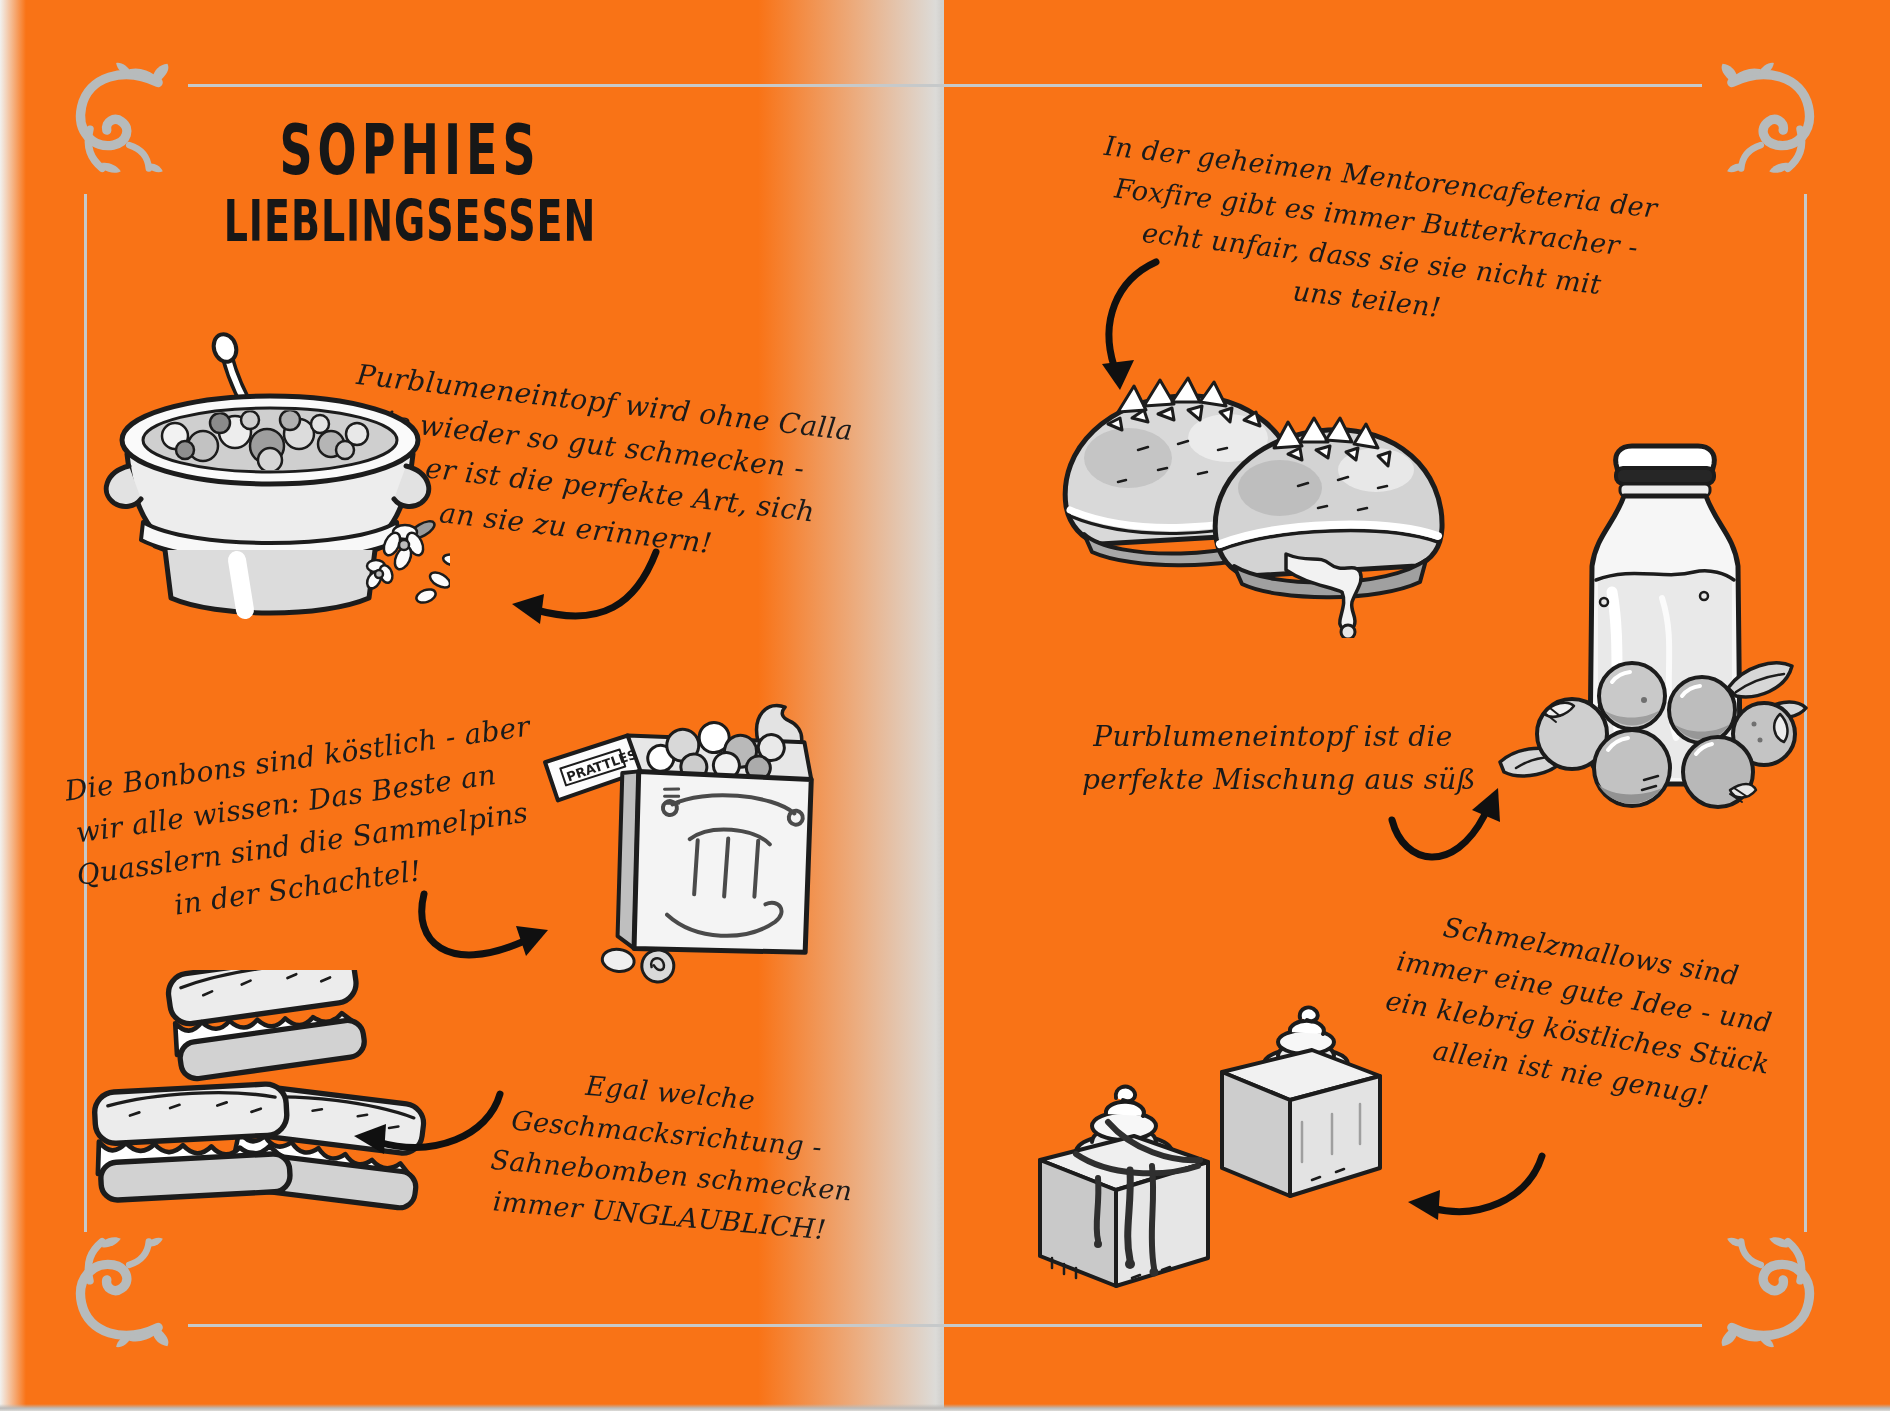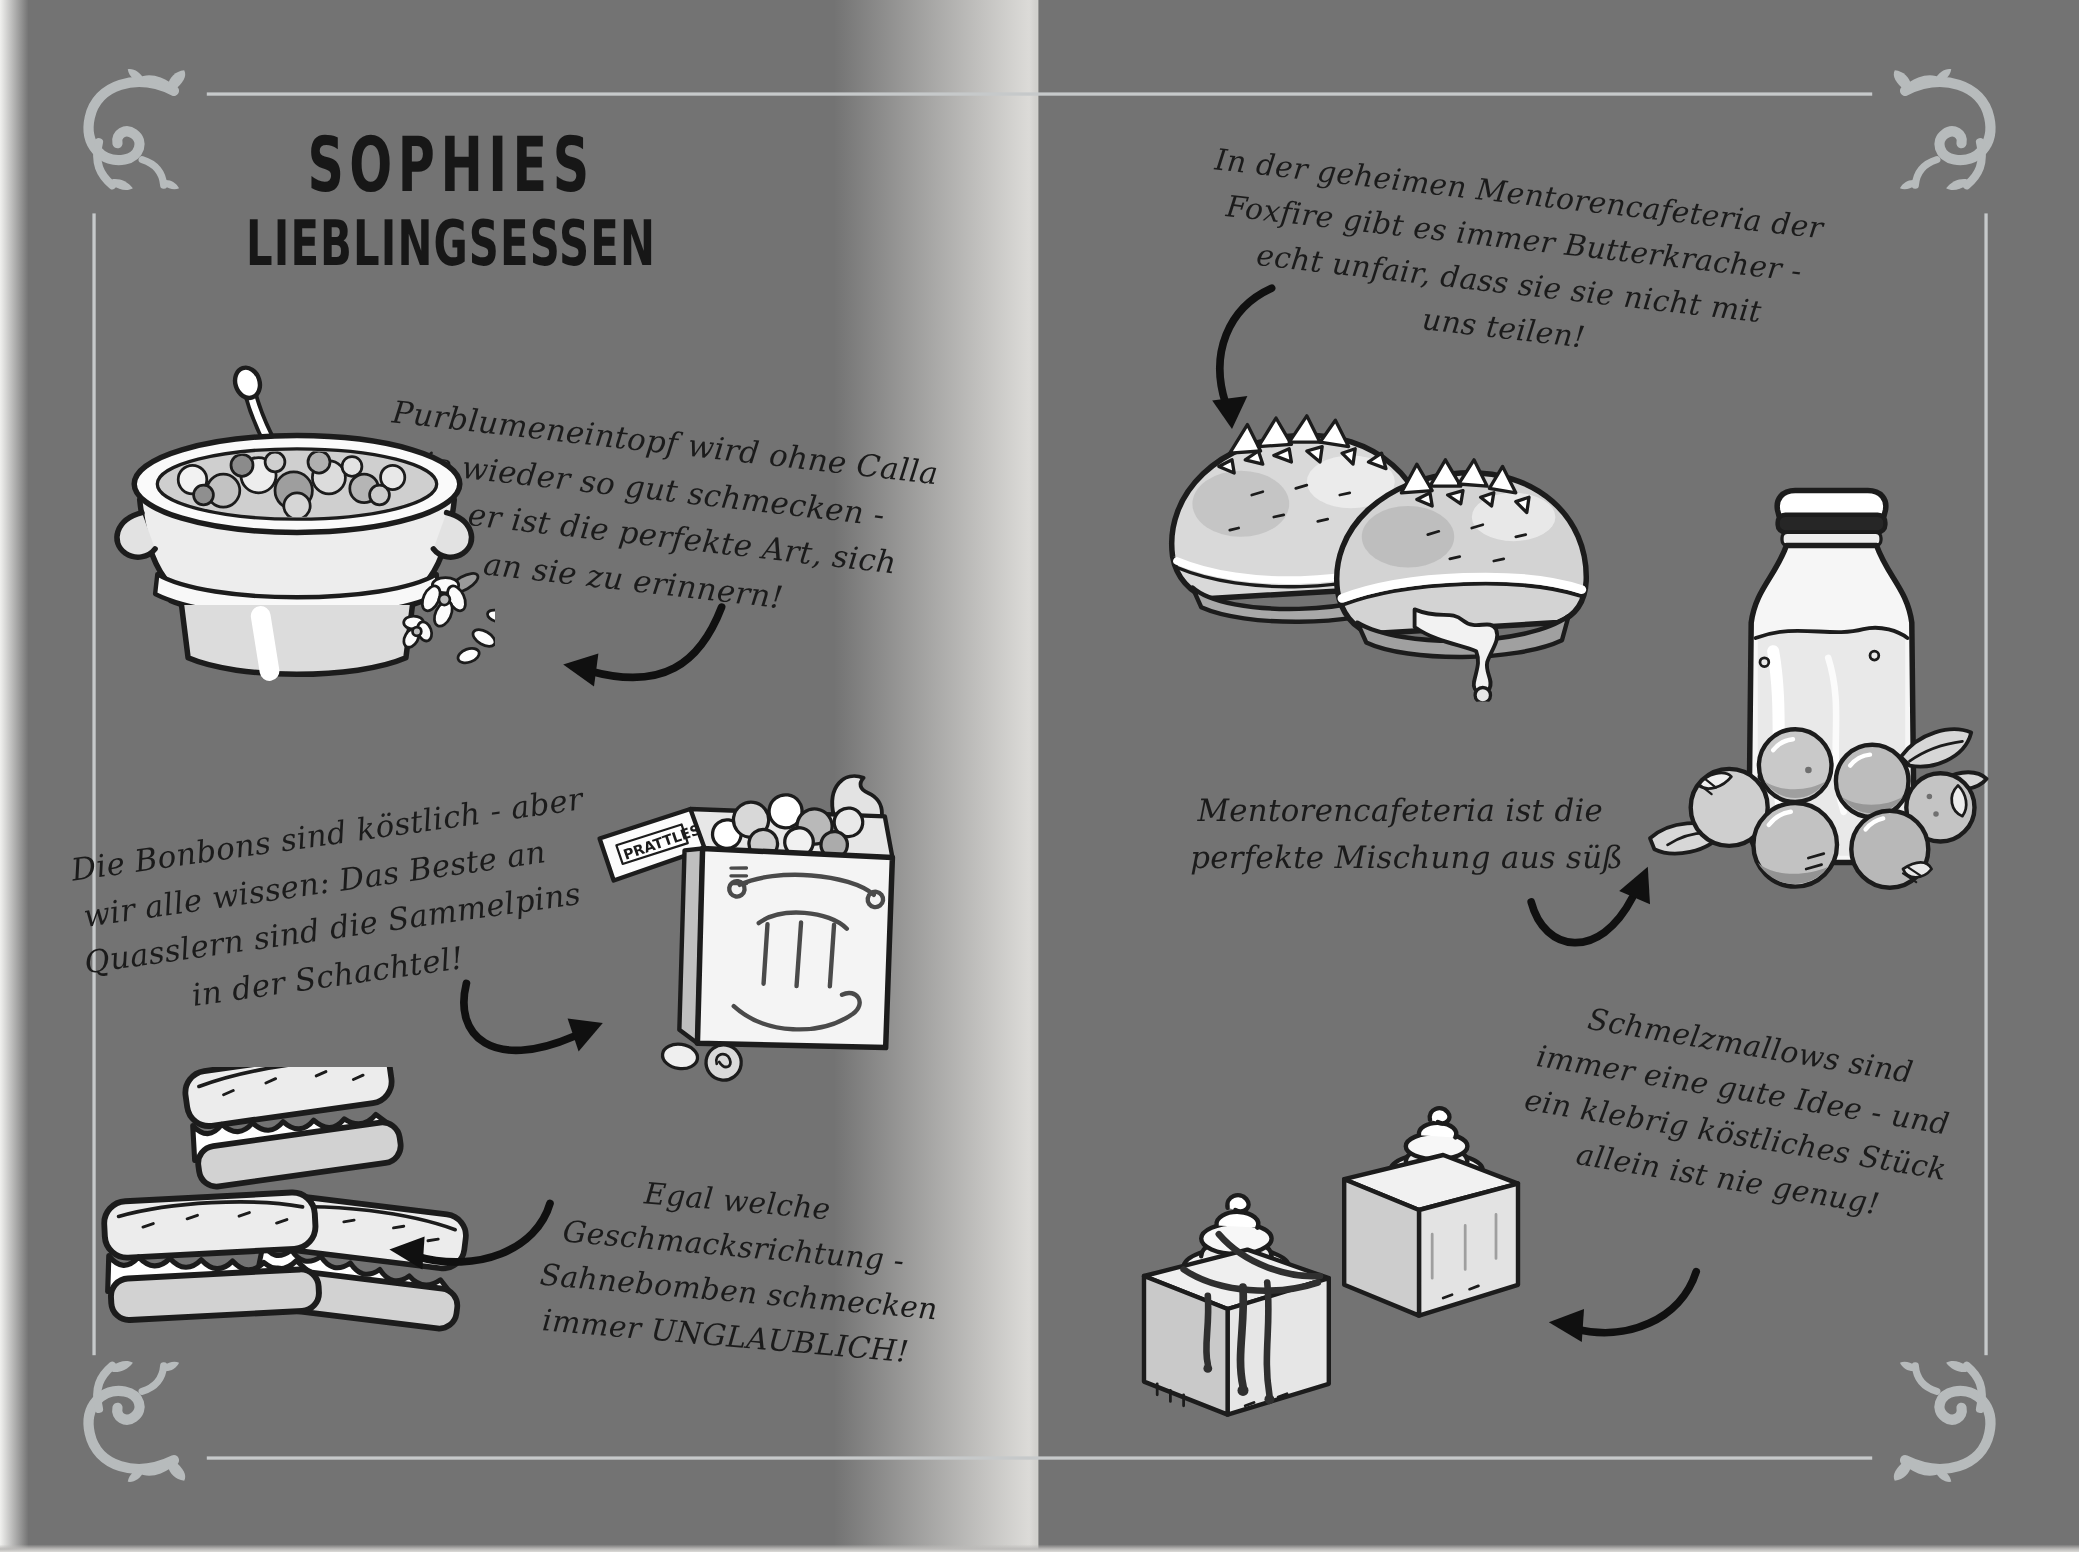--- a/index.html
+++ b/index.html
@@ -1,18 +1,18 @@
 <!DOCTYPE html>
 <html><head>
 <meta charset="utf-8">
 <style>
   html,body{margin:0;padding:0;background:#ffffff;}
   #spread{
     position:relative;width:1890px;height:1411px;overflow:hidden;
-    background:#737373;font-family:"DejaVu Serif", serif;color:#1c1c1c;
+    background:#f97316;font-family:"DejaVu Serif", serif;color:#1c1c1c;
   }
   
   .gutter{
     position:absolute;left:758px;top:0;width:185px;height:1411px;
     background:linear-gradient(90deg, rgba(226,225,222,0) 0%, rgba(224,223,220,0.55) 55%, #dcdbd8 96%, #cfcecb 100%);
     pointer-events:none;
   }
   .fold-line{position:absolute;left:942px;top:0;width:2px;height:1411px;background:#d2d1ce;}
   .left-edge{position:absolute;left:0;top:0;width:26px;height:1411px;
     background:linear-gradient(90deg,#f1f1ef 0%, rgba(255,255,255,0) 100%);}
@@ -388,21 +388,21 @@
             <circle cx="226" cy="334" r="35" fill="#b8b8b8"></circle>
             <path d="M238,352 C250,344 260,344 264,352 C256,362 242,362 238,352 Z" fill="#e8e8e8" stroke-width="2.5"></path>
             <path d="M242,350 l12,8 M238,356 l12,8" fill="none" stroke-width="2"></path>
             <path d="M204,316 a28,28 0 0 1 16,-10" fill="none" stroke="#ffffff" stroke-width="4"></path>
           </g>
       </g>
     </g>
   </svg>
 
   <div class="note n5">
-    <span>Mentorencafeteria ist die</span>
+    <span>Purblumeneintopf ist die</span>
     <span>perfekte Mischung aus süß</span>
   </div>
 
   <svg class="arrow" style="left:1378px;top:768px;" width="140" height="115" viewBox="0 0 140 115">
     <path d="M14,52 C26,98 76,106 106,48" fill="none" stroke="#101010" stroke-width="7" stroke-linecap="round"></path>
     <polygon points="120,20 94,42 122,54" fill="#101010"></polygon>
   </svg>
 
   <div class="note n6">
     <span>Schmelzmallows sind</span>

